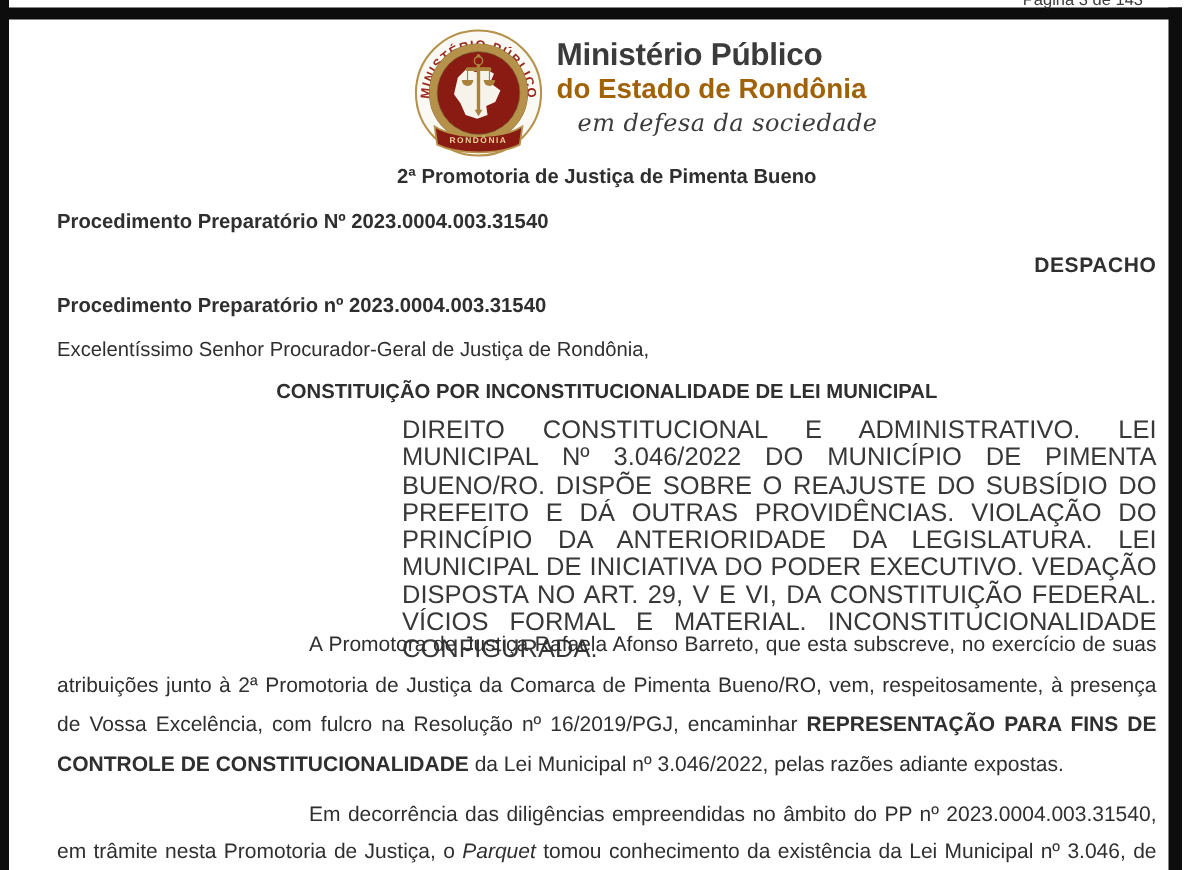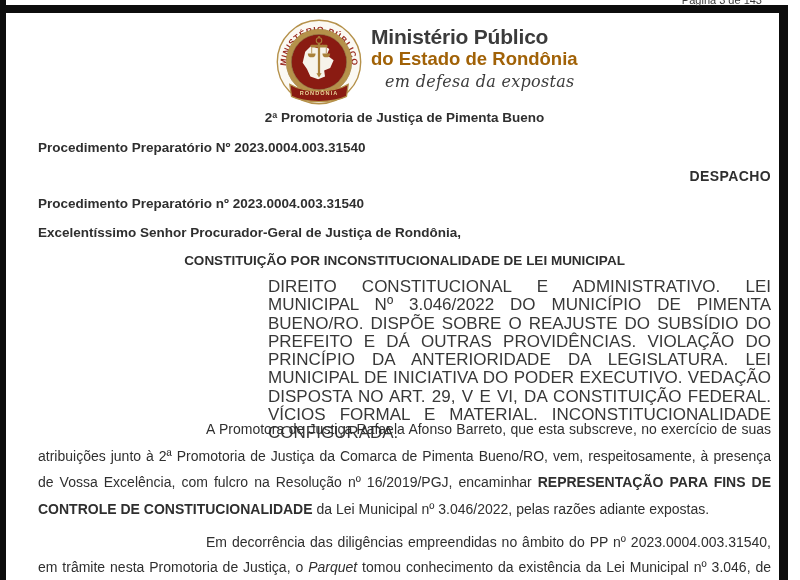--- a/index.html
+++ b/index.html
@@ -30,21 +30,21 @@
   .tagline {
     font-family:"DejaVu Serif", serif; font-style:italic;
     font-size:16px; color:#3c3c3c; margin-top:2px; margin-left:14px; letter-spacing:0.3px;
   }
 
   .tblock { position:absolute; left:38px; width:733px; }
   .unit       { top:110px; text-align:center; font-weight:bold; font-size:13.5px; }
   .proc1      { top:140px; font-weight:bold; font-size:13.5px; }
   .doc-title  { top:168px; text-align:right; font-weight:bold; font-size:14px; letter-spacing:0.4px; }
   .proc2      { top:196px; font-weight:bold; font-size:13.5px; }
-  .salutation { top:225px; font-weight:bold; font-size:13.5px; }
+  .salutation { top:225px; font-weight:normal; font-size:13.5px; }
   .subject    { top:253px; text-align:center; font-weight:bold; font-size:13.5px; }
 
   .ementa {
     position:absolute; left:268px; top:278px; width:503px;
     font-size:17px; line-height:18.3px; text-align:justify; color:#383838;
   }
   .para1 {
     position:absolute; left:38px; top:402px; width:733px;
     font-size:14px; line-height:26.5px; text-align:justify; text-indent:168px;
   }
@@ -83,21 +83,21 @@
       <circle cx="50" cy="27" r="3.2" fill="#8a1b12" stroke="#a9813a" stroke-width="1.2"></circle>
       <path d="M41.5,35 v7 M58.5,35 v7" stroke="#a9813a" stroke-width="0.9" fill="none"></path>
       <path d="M37,42 a4.5,4.5 0 0 0 9,0 z" fill="#a9813a"></path>
       <path d="M54,42 a4.5,4.5 0 0 0 9,0 z" fill="#a9813a"></path>
       <path d="M16,78 C32,88 68,88 84,78 L82,92 C66,100 34,100 18,92 Z" fill="#8a1b12" stroke="#b5914a" stroke-width="1.4"></path>
       <text x="50" y="90.5" text-anchor="middle" font-size="6.5" font-weight="bold" fill="#e8d49a" letter-spacing="1.2">RONDÔNIA</text>
     </svg>
     <div class="wordmark">
       <div class="org1">Ministério Público</div>
       <div class="org2">do Estado de Rondônia</div>
-      <div class="tagline">em defesa da expostas</div>
+      <div class="tagline">em defesa da sociedade</div>
     </div>
   </header>
 
   <div class="tblock unit">2ª Promotoria de Justiça de Pimenta Bueno</div>
 
   <div class="tblock proc1">Procedimento Preparatório Nº 2023.0004.003.31540</div>
 
   <div class="tblock doc-title">DESPACHO</div>
 
   <div class="tblock proc2">Procedimento Preparatório nº 2023.0004.003.31540</div>

